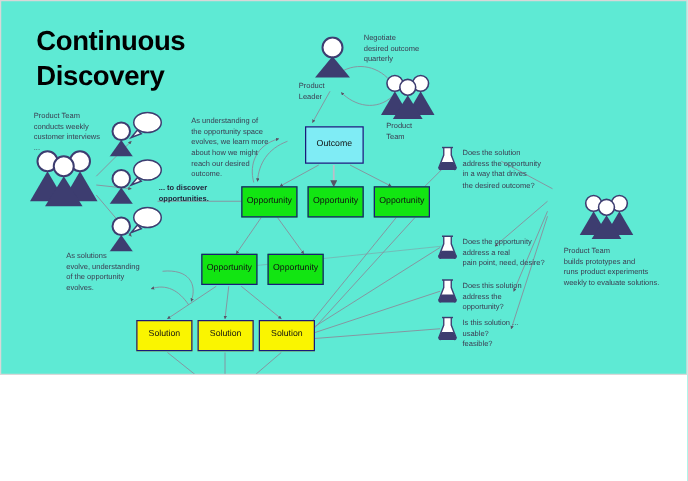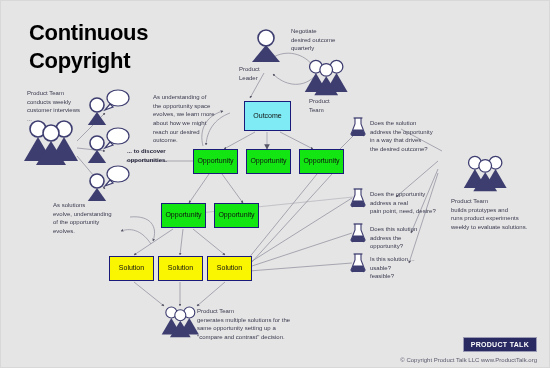--- a/index.html
+++ b/index.html
@@ -6,22 +6,22 @@
     margin: 0;
     padding: 0;
     background: #ffffff;
   }
   body {
     font-family: "Liberation Sans", sans-serif;
   }
   #canvas {
     position: relative;
     width: 550px;
-    height: 368px;
-    background: #e5e5e5;
+    height: 300px;
+    background: #5eead4;
     border: 1px solid #d8d8d8;
     box-sizing: border-box;
     overflow: hidden;
   }
   #svg-layer {
     position: absolute;
     left: 0;
     top: 0;
     width: 550px;
     height: 385px;
@@ -159,21 +159,21 @@
 
       <line x1="437" y1="160" x2="395" y2="196" marker-end="url(#ahs)"></line>
       <line x1="437" y1="168" x2="410" y2="232" marker-end="url(#ahs)"></line>
       <line x1="437" y1="172" x2="408" y2="262" marker-end="url(#ahs)"></line>
       <line x1="441" y1="150" x2="400" y2="128"></line>
     </g>
   </svg>
 
   <div class="abs" id="title">
     <span>Continuous</span><br>
-    <span>Copyright</span>
+    <span>Discovery</span>
   </div>
 
   <div class="abs icon-wrap" style="left:22px; top:117px;">
     <svg width="58" height="48" viewBox="0 0 58 48">
       <g fill="#3d3d70">
         <circle cx="15" cy="11" r="8" fill="#ffffff" stroke="#3d3d70" stroke-width="1.6"></circle>
         <circle cx="41" cy="11" r="8" fill="#ffffff" stroke="#3d3d70" stroke-width="1.6"></circle>
         <path d="M15,19 L1,43 L29,43 Z"></path>
         <path d="M41,19 L27,43 L55,43 Z"></path>
         <circle cx="28" cy="15" r="8" fill="#ffffff" stroke="#3d3d70" stroke-width="1.6"></circle>

